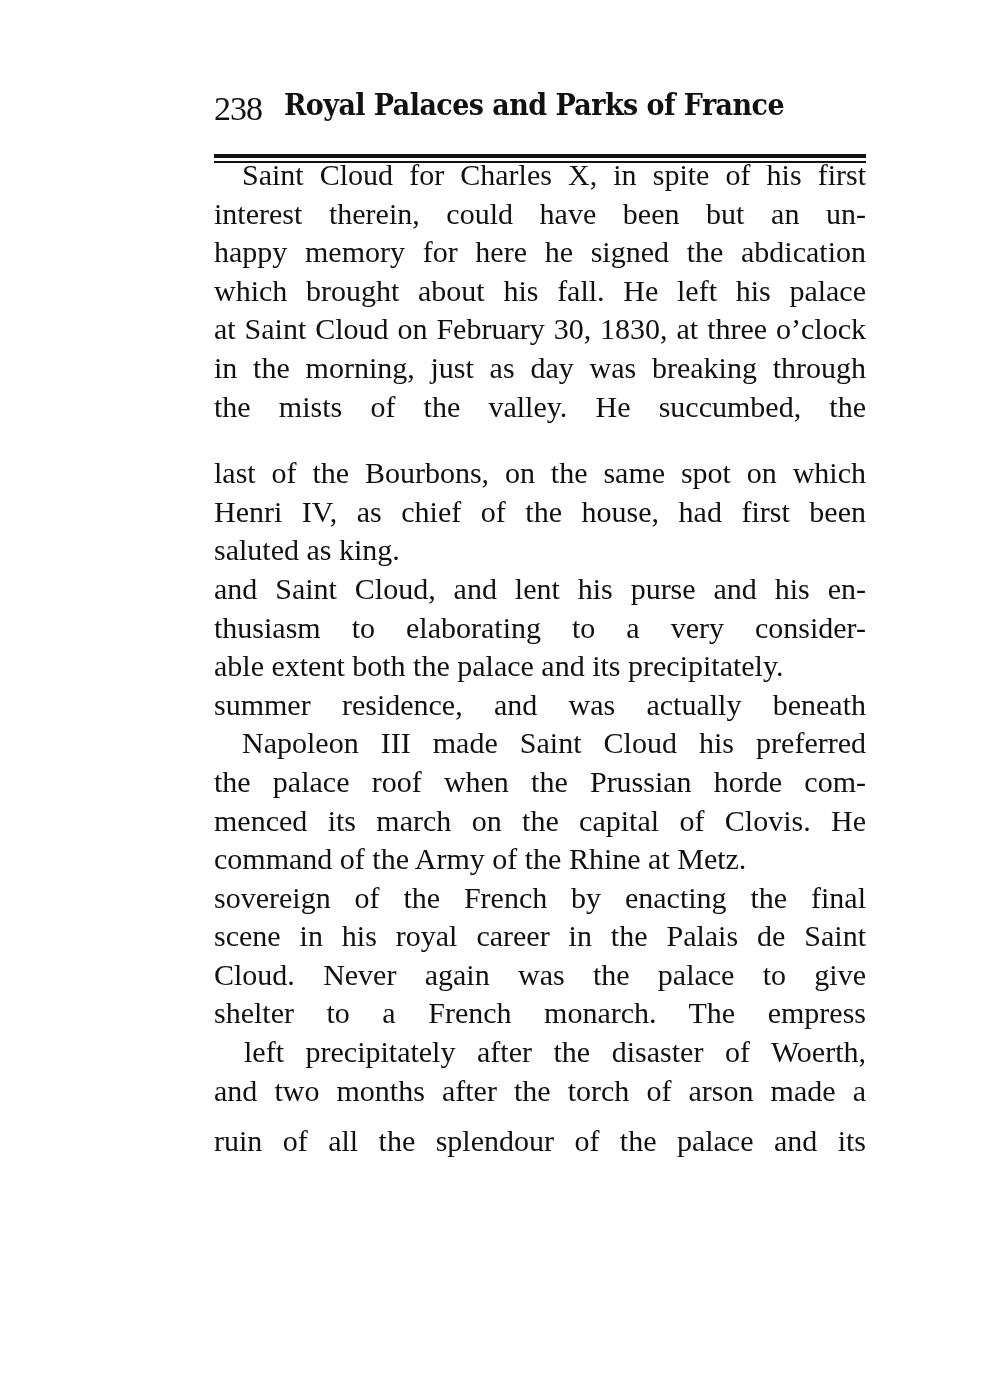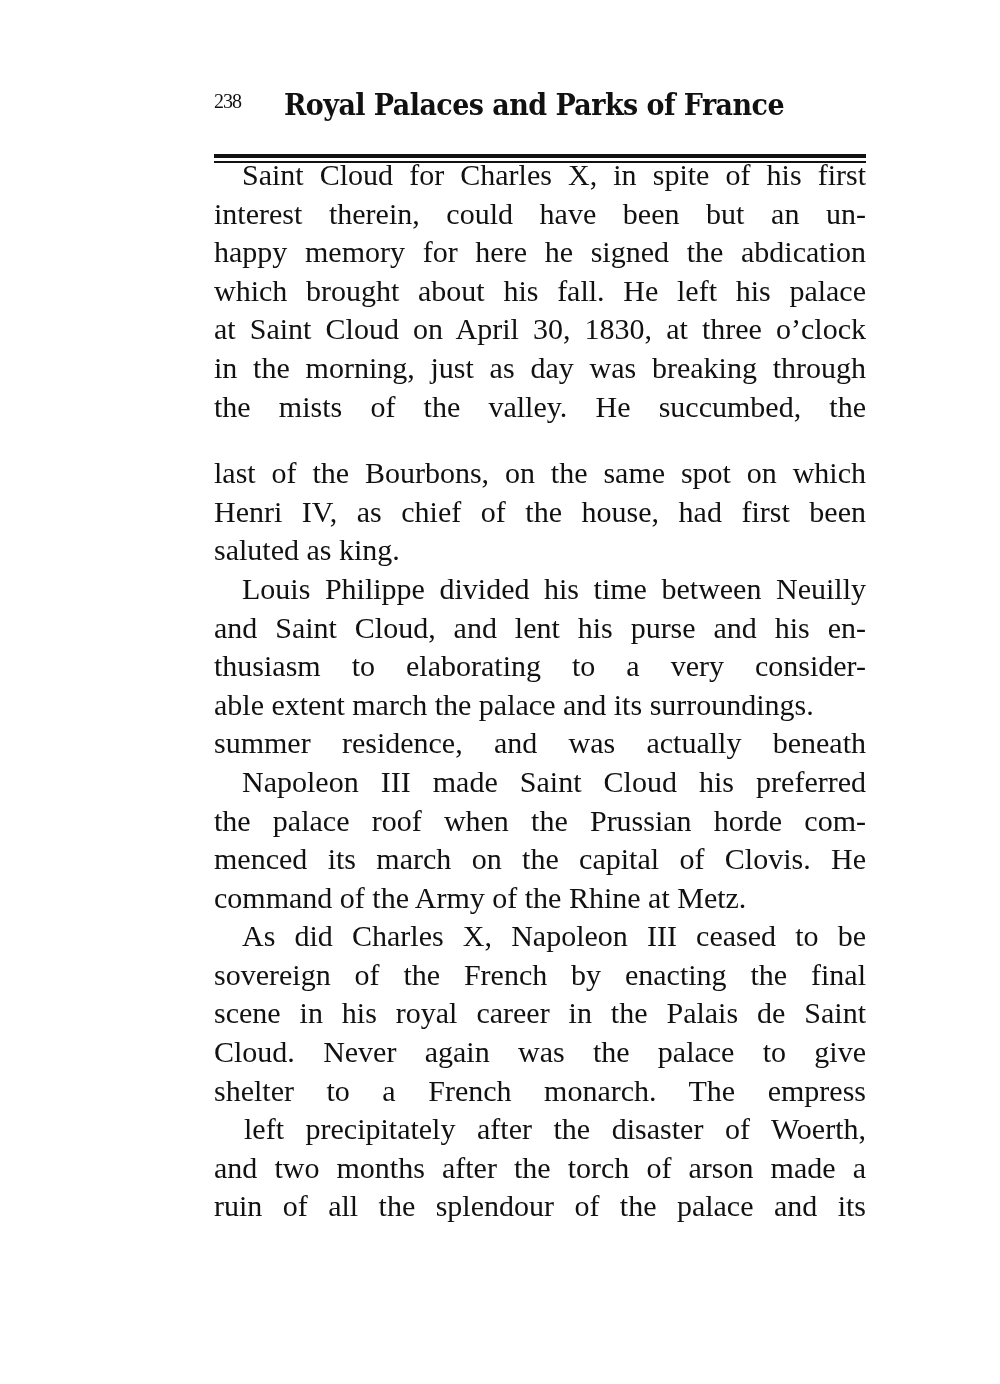--- a/index.html
+++ b/index.html
@@ -1,19 +1,19 @@
 <!DOCTYPE html>
 <html><head>
 <meta charset="utf-8">
 <style>
   html, body { margin: 0; padding: 0; background: #ffffff; }
   body { width: 1000px; height: 1384px; position: relative; overflow: hidden; color: #111; }
   .page { position: absolute; left: 0; top: 0; width: 1000px; height: 1384px; background: #fff; }
   .header { position: absolute; left: 214px; top: 84px; width: 652px; height: 44px; white-space: nowrap; }
-  .page-num { font-family: "Liberation Serif", serif; font-size: 20px; position: absolute; left: 0; top: 6px; letter-spacing: -1px; text-align: right; }
+  .page-num { font-family: "Liberation Serif", serif; font-size: 34px; position: absolute; left: 0; top: 6px; letter-spacing: -1px; text-align: right; }
   .running-title { font-family: "DejaVu Serif", serif; font-weight: bold; font-size: 29px; position: absolute; left: 70px; top: 4px; letter-spacing: -0.6px; transform: scaleX(0.93); transform-origin: left; }
   .rule-thick { position: absolute; left: 214px; top: 154px; width: 652px; height: 4px; background: #111; }
   .rule-thin { position: absolute; left: 214px; top: 161px; width: 652px; height: 2px; background: #111; }
   .body-text { position: absolute; left: 214px; top: 156px; width: 652px; font-family: "Liberation Serif", serif; font-size: 30px; }
   .line { display: block; height: 38.6px; line-height: 38.6px; text-align: justify; text-align-last: justify; white-space: nowrap; overflow: visible; }
   .line.last { text-align-last: left; }
   .line.indent { padding-left: 28px; }
 </style>
 </head>
 <body>
@@ -25,44 +25,42 @@
   </div>
   <div class="rule-thick"></div>
   <div class="rule-thin"></div>
 
   <div class="body-text" id="body-text">
       <div>
         <div class="line indent" style="white-space: normal;">Saint Cloud for Charles X, in spite of his first</div>
         <div class="line" style="white-space: normal;">interest therein, could have been but an un-</div>
         <div class="line" style="white-space: normal;">happy memory for here he signed the abdication</div>
         <div class="line" style="white-space: normal;">which brought about his fall.  He left his palace</div>
-        <div class="line" style="white-space: normal;">at Saint Cloud on April 30, 1830, at three o’clock</div>
+        <div class="line" style="white-space: normal;">at Saint Cloud on February 30, 1830, at three o’clock</div>
         <div class="line" style="white-space: normal;">in the morning, just as day was breaking through</div>
         <div class="line" style="white-space: normal;">the mists of the valley.  He succumbed, the</div>
         <div class="line" style="white-space: normal; margin-top: 28px;">last of the Bourbons, on the same spot on which</div>
         <div class="line" style="white-space: normal;">Henri IV, as chief of the house, had first been</div>
         <div class="line last" style="white-space: normal;">saluted as king.</div>
       </div>
       <div>
-        <div class="line indent" style="white-space: normal;">Louis Philippe divided his time between Neuilly</div>
         <div class="line" style="white-space: normal;">and Saint Cloud, and lent his purse and his en-</div>
         <div class="line" style="white-space: normal;">thusiasm to elaborating to a very consider-</div>
-        <div class="line last" style="white-space: normal;">able extent march the palace and its surroundings.</div>
+        <div class="line last" style="white-space: normal;">able extent both the palace and its precipitately.</div>
       </div>
       <div>
         <div class="line" style="white-space: normal;">summer residence, and was actually beneath</div>
         <div class="line indent" style="white-space: normal;">Napoleon III made Saint Cloud his preferred</div>
         <div class="line" style="white-space: normal;">the palace roof when the Prussian horde com-</div>
         <div class="line" style="white-space: normal;">menced its march on the capital of Clovis.  He</div>
         <div class="line last" style="white-space: normal;">command of the Army of the Rhine at Metz.</div>
       </div>
       <div>
-        <div class="line indent" style="white-space: normal;">As did Charles X, Napoleon III ceased to be</div>
         <div class="line" style="white-space: normal;">sovereign of the French by enacting the final</div>
         <div class="line" style="white-space: normal;">scene in his royal career in the Palais de Saint</div>
         <div class="line" style="white-space: normal;">Cloud.  Never again was the palace to give</div>
         <div class="line" style="white-space: normal;">shelter to a French monarch.  The empress</div>
         <div class="line" style="white-space: normal; margin-left: 30px;">left precipitately after the disaster of Woerth,</div>
         <div class="line" style="white-space: normal;">and two months after the torch of arson made a</div>
-        <div class="line" style="white-space: normal;">ruin of all the splendour of the palace and its</div>
+        <div class="line" style="white-space: normal; margin-top: 12px;">ruin of all the splendour of the palace and its</div>
       </div>
     </div>
 </div>
 
 </body></html>

